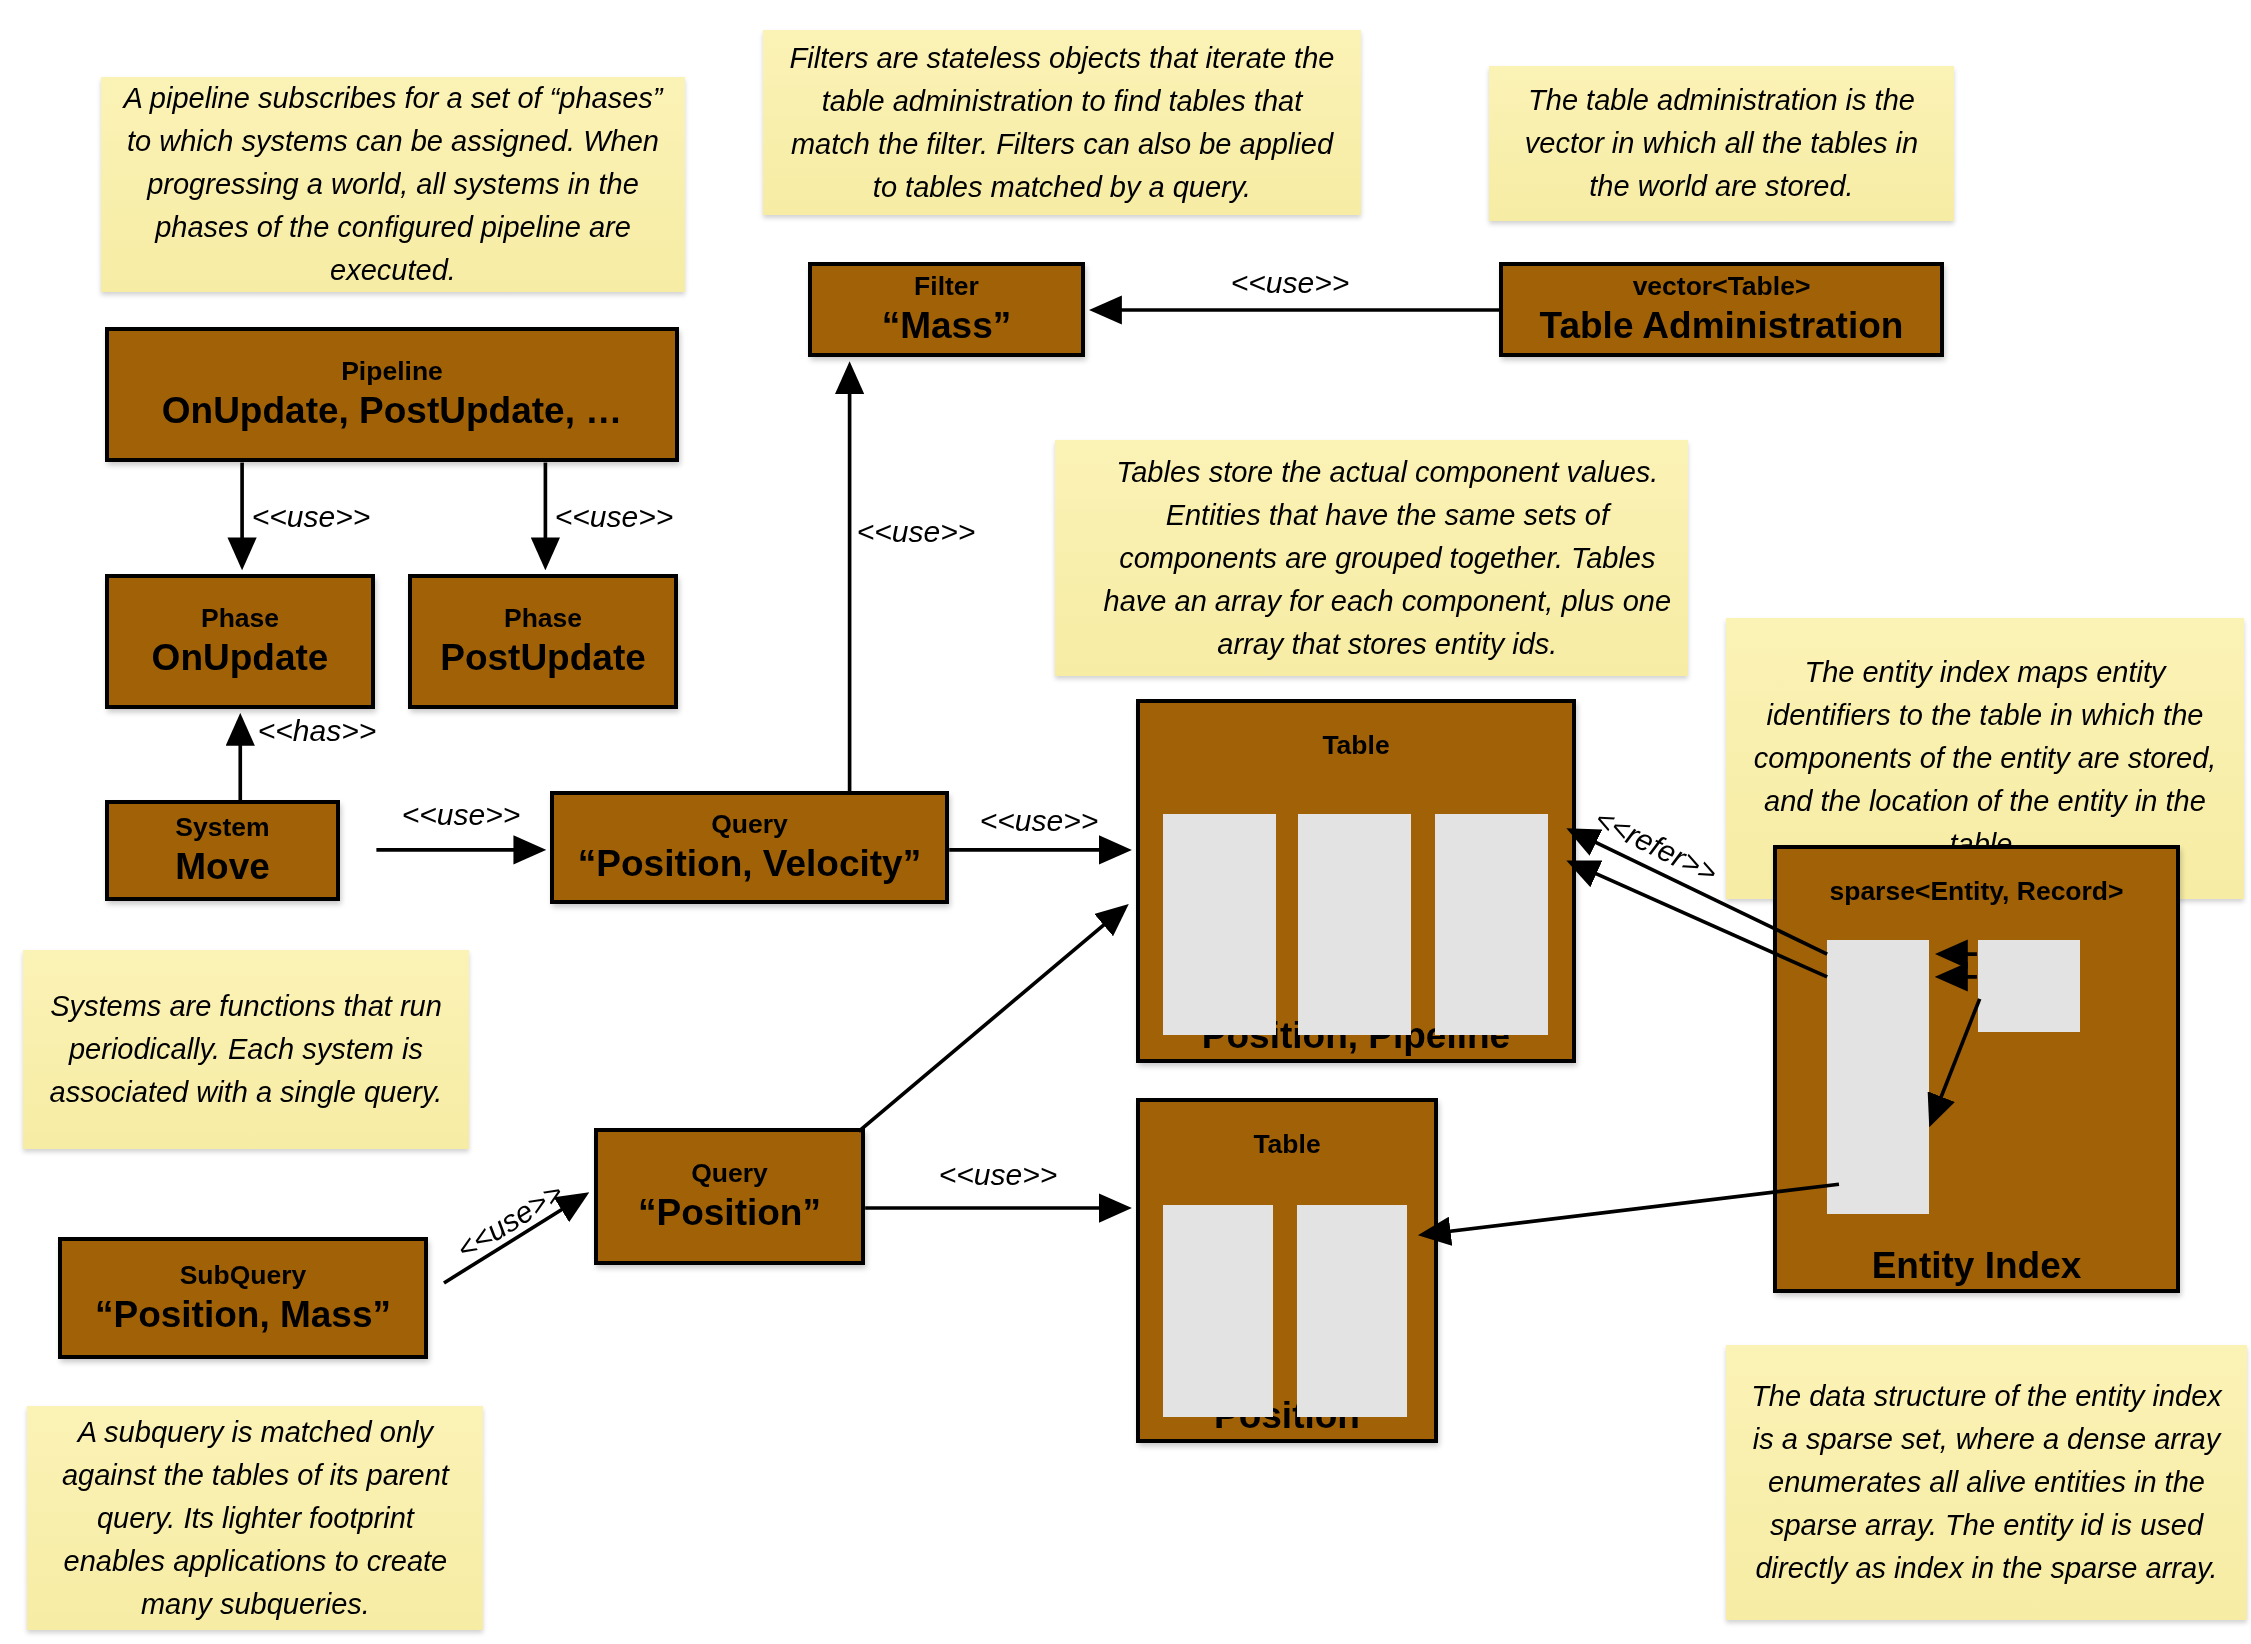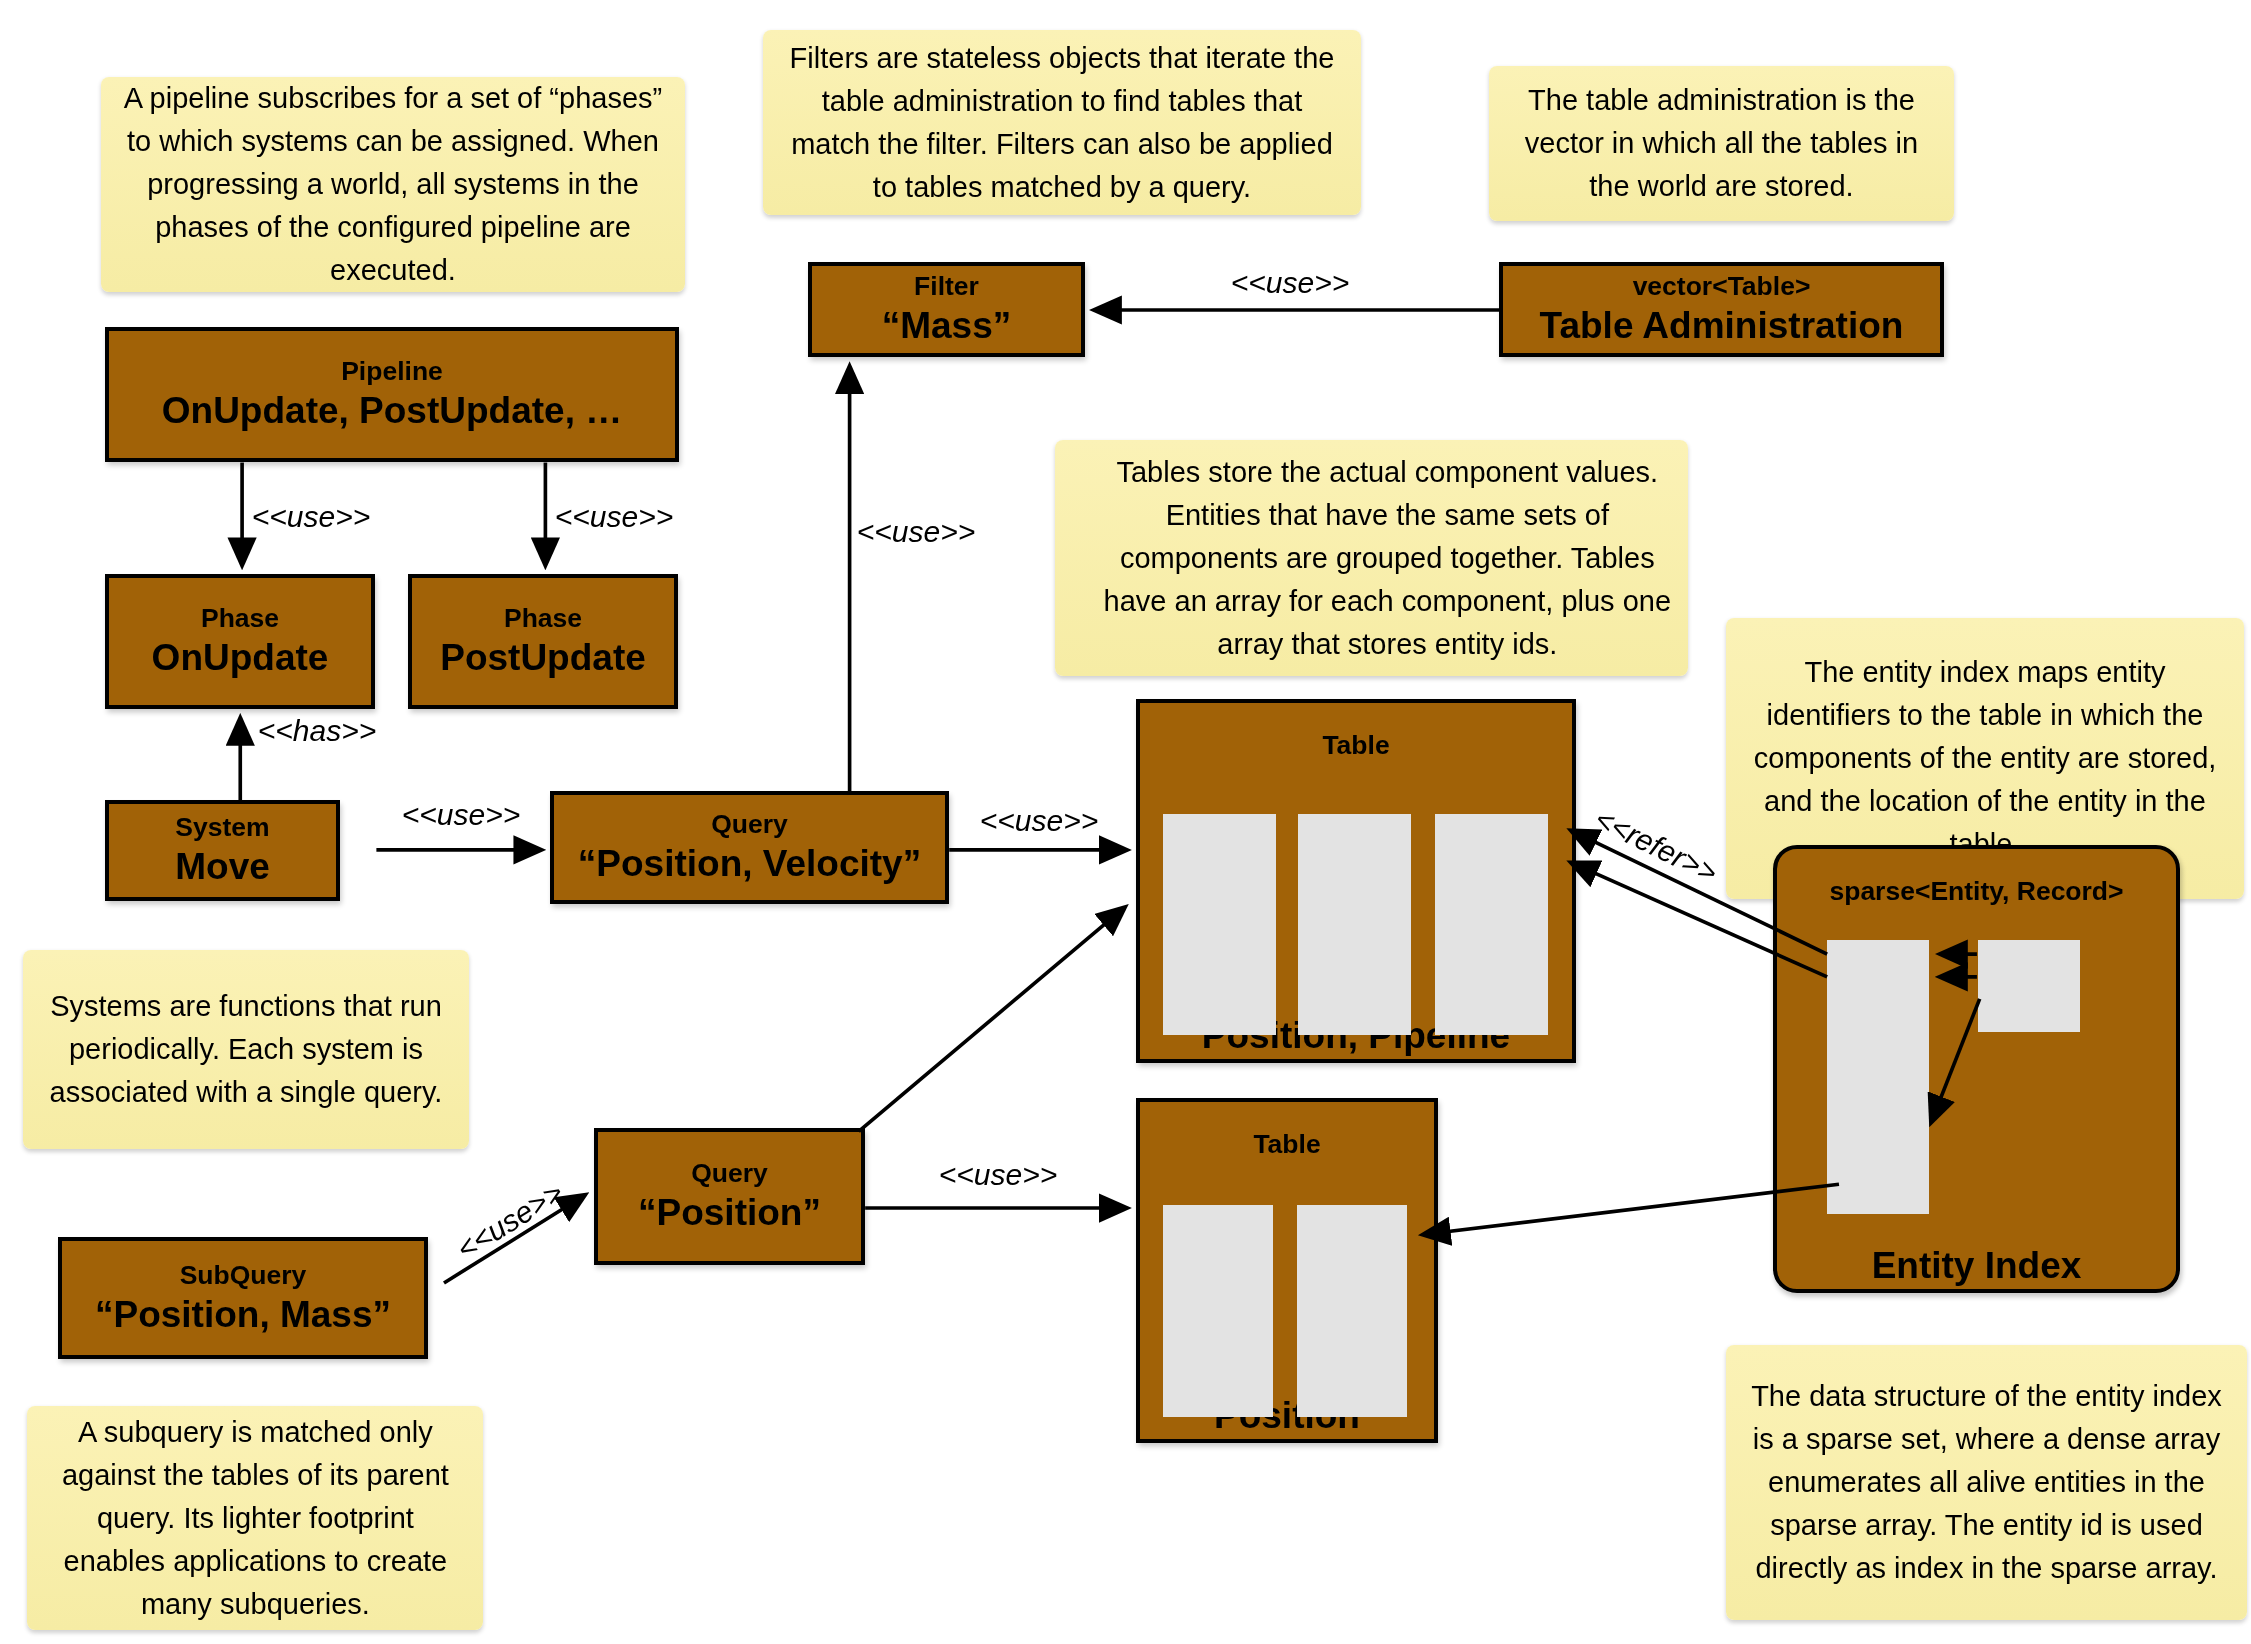--- a/index.html
+++ b/index.html
@@ -1,22 +1,22 @@
 <!DOCTYPE html>
 <html style="font-size:14.6px"><head>
 <meta charset="utf-8">
 <style>
   html,body{margin:0;padding:0;background:#ffffff;}
   .canvas{position:relative;width:2251px;height:1645px;background:#ffffff;overflow:hidden;
           font-family:"Liberation Sans", sans-serif;color:#000;}
   
   .note{position:absolute;background:linear-gradient(180deg,#fbf2b6 0%,#f6eca4 100%);
-        box-shadow:0 2.7px 4.6px rgba(0,0,0,0.18);border-radius:8px;
+        box-shadow:0 2.7px 4.6px rgba(0,0,0,0.18);border-radius:0;
         display:flex;align-items:center;justify-content:center;text-align:center;
-        font-size:29px;line-height:43px;padding:0 16.4px;box-sizing:border-box;}
+        font-size:29px;line-height:43px;padding:0 16.4px;box-sizing:border-box;font-style:italic;}
   
   .node{position:absolute;background:#a16207;border:4.6px solid #000;box-sizing:border-box;
         display:flex;flex-direction:column;align-items:center;justify-content:center;
         text-align:center;box-shadow:1.8px 3.7px 5.5px rgba(0,0,0,0.22);}
   .node.top-align{justify-content:space-between;padding-top:26px;}
   .node-title{font-weight:bold;font-size:26.5px;line-height:33px;white-space:nowrap;}
   .node-value{font-weight:bold;font-size:37px;line-height:46px;white-space:nowrap;}
   .array{position:absolute;background:#e3e3e3;}
   
   .edge-label{position:absolute;font-style:italic;font-size:30px;white-space:nowrap;
@@ -38,21 +38,21 @@
 
   
   #node-pipeline   {left:105px; top:327px; width:574px; height:135px;}
   #node-phase-on   {left:105px; top:574px; width:270px; height:135px;}
   #node-phase-post {left:408px; top:574px; width:270px; height:135px;}
   #node-filter     {left:808px; top:262px; width:277px; height:95px;}
   #node-tableadmin {left:1499px;top:262px; width:445px; height:95px;}
   #node-system     {left:105px; top:800px; width:235px; height:101px;}
   #node-query-pv   {left:550px; top:791px; width:399px; height:113px;}
   #node-table-pv   {left:1136px;top:699px; width:440px; height:364px;}
-  #node-entityindex{left:1773px;top:845px; width:407px; height:448px;border-radius:24px;}
+  #node-entityindex{left:1773px;top:845px; width:407px; height:448px;}
   #node-query-p    {left:594px; top:1128px;width:271px; height:137px;}
   #node-table-p    {left:1136px;top:1098px;width:302px; height:345px;}
   #node-subquery   {left:58px;  top:1237px;width:370px; height:122px;}
 </style>
 </head>
 <body>
 
 <div class="canvas">
 
   <div class="note" id="note-pipeline">

